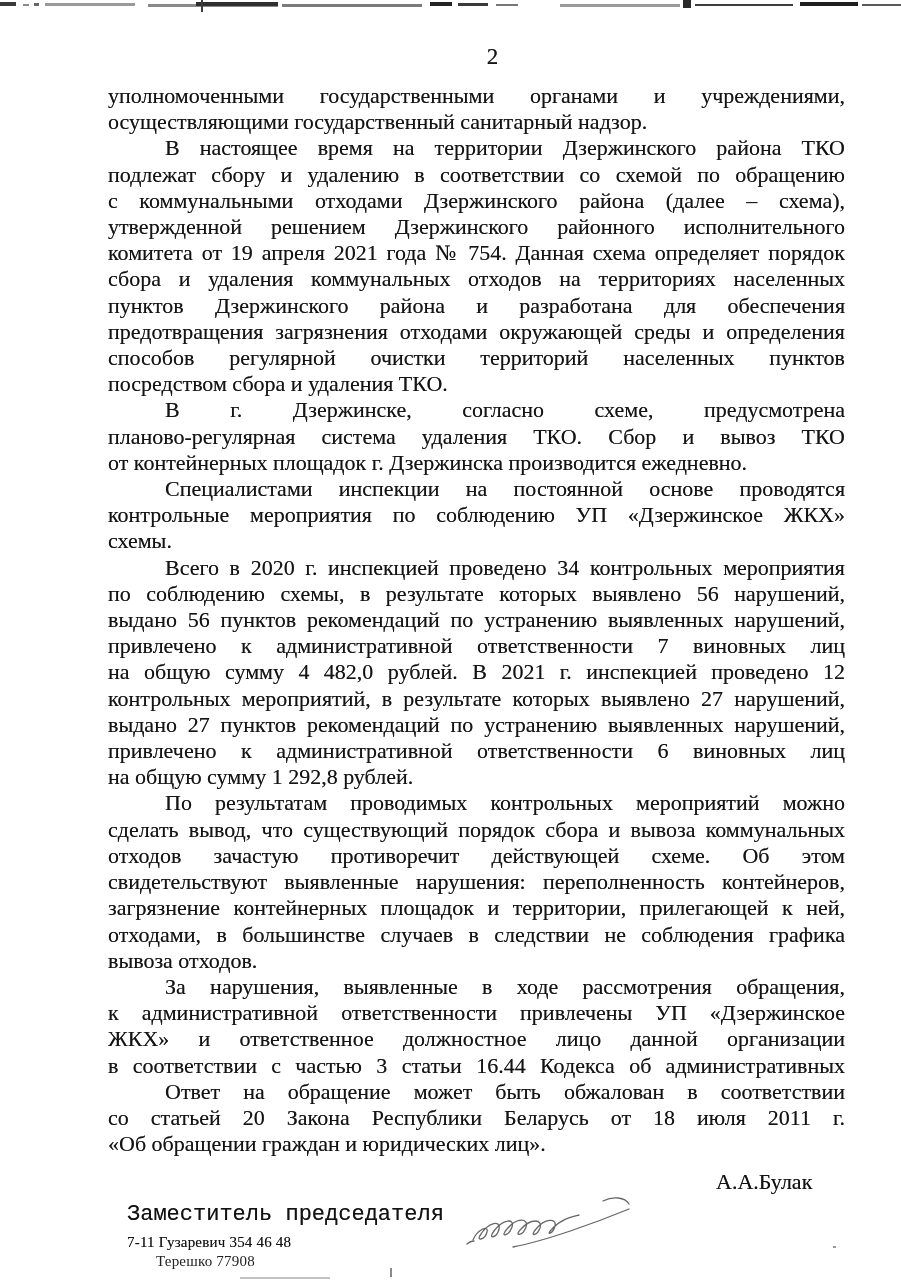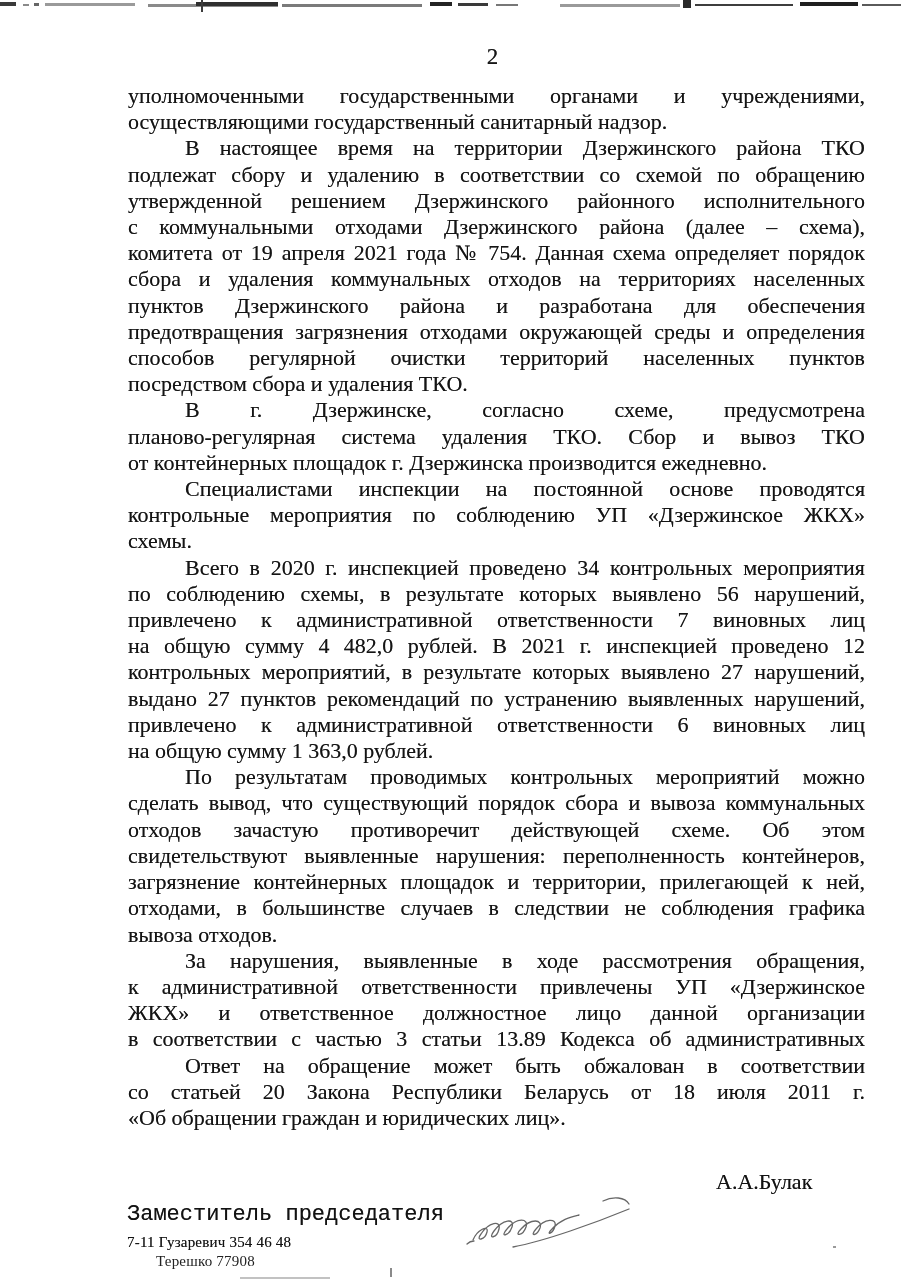--- a/index.html
+++ b/index.html
@@ -19,21 +19,21 @@
     position: absolute;
     left: 124px; top: 44px; width: 737px;
     text-align: center;
     font-size: 23px;
     color: #161616;
     text-shadow: 0 0 0.4px rgba(0,0,0,.55);
   }
   
   .doc-body {
     position: absolute;
-    left: 128px; top: 83px; width: 737px;
+    left: 108px; top: 83px; width: 737px;
     font-size: 22px;
     line-height: 26.2px;
     color: #141414;
     text-shadow: 0 0 0.45px rgba(0,0,0,.55);
   }
   .tline { width: 737px; white-space: normal; }
   .jline { text-align: justify; text-align-last: justify; }
   .lline { text-align: left; text-align-last: left; }
   .ind   { text-indent: 57px; }
   
@@ -83,53 +83,54 @@
   <div class="art" style="left:800px;top:2px;width:58px;height:4px;background:#1f1f1f;"></div>
   <div class="art" style="left:862px;top:4px;width:39px;height:2px;background:#5a5a5a;"></div>
 
   <div class="page-number">2</div>
 
   <div class="doc-body">
       <div class="tline jline">уполномоченными государственными органами и учреждениями,</div>
       <div class="tline lline">осуществляющими государственный санитарный надзор.</div>
       <div class="tline jline ind">В настоящее время на территории Дзержинского района ТКО</div>
       <div class="tline jline">подлежат сбору и удалению в соответствии со схемой по обращению</div>
+      <div class="tline jline">с коммунальными отходами Дзержинского района (далее – схема),</div>
       <div class="tline jline">утвержденной решением Дзержинского районного исполнительного</div>
-      <div class="tline jline">с коммунальными отходами Дзержинского района (далее – схема),</div>
       <div class="tline jline">комитета от 19 апреля 2021 года № 754. Данная схема определяет порядок</div>
       <div class="tline jline">сбора и удаления коммунальных отходов на территориях населенных</div>
       <div class="tline jline">пунктов Дзержинского района и разработана для обеспечения</div>
       <div class="tline jline">предотвращения загрязнения отходами окружающей среды и определения</div>
       <div class="tline jline">способов регулярной очистки территорий населенных пунктов</div>
       <div class="tline lline">посредством сбора и удаления ТКО.</div>
       <div class="tline jline ind">В г. Дзержинске, согласно схеме, предусмотрена</div>
       <div class="tline jline">планово-регулярная система удаления ТКО. Сбор и вывоз ТКО</div>
       <div class="tline lline">от контейнерных площадок г. Дзержинска производится ежедневно.</div>
       <div class="tline jline ind">Специалистами инспекции на постоянной основе проводятся</div>
       <div class="tline jline">контрольные мероприятия по соблюдению УП «Дзержинское ЖКХ»</div>
       <div class="tline lline">схемы.</div>
       <div class="tline jline ind">Всего в 2020 г. инспекцией проведено 34 контрольных мероприятия</div>
       <div class="tline jline">по соблюдению схемы, в результате которых выявлено 56 нарушений,</div>
+      <div class="tline jline">выдано 56 пунктов рекомендаций по устранению выявленных нарушений,</div>
       <div class="tline jline">привлечено к административной ответственности 7 виновных лиц</div>
       <div class="tline jline">на общую сумму 4 482,0 рублей. В 2021 г. инспекцией проведено 12</div>
       <div class="tline jline">контрольных мероприятий, в результате которых выявлено 27 нарушений,</div>
       <div class="tline jline">выдано 27 пунктов рекомендаций по устранению выявленных нарушений,</div>
       <div class="tline jline">привлечено к административной ответственности 6 виновных лиц</div>
-      <div class="tline lline">на общую сумму 1 363,0 рублей.</div>
+      <div class="tline lline">на общую сумму 1 292,8 рублей.</div>
       <div class="tline jline ind">По результатам проводимых контрольных мероприятий можно</div>
       <div class="tline jline">сделать вывод, что существующий порядок сбора и вывоза коммунальных</div>
       <div class="tline jline">отходов зачастую противоречит действующей схеме. Об этом</div>
       <div class="tline jline">свидетельствуют выявленные нарушения: переполненность контейнеров,</div>
       <div class="tline jline">загрязнение контейнерных площадок и территории, прилегающей к ней,</div>
       <div class="tline jline">отходами, в большинстве случаев в следствии не соблюдения графика</div>
       <div class="tline lline">вывоза отходов.</div>
       <div class="tline jline ind">За нарушения, выявленные в ходе рассмотрения обращения,</div>
       <div class="tline jline">к административной ответственности привлечены УП «Дзержинское</div>
       <div class="tline jline">ЖКХ» и ответственное должностное лицо данной организации</div>
-      <div class="tline jline">в соответствии с частью 3 статьи 13.89 Кодекса об административных</div>
+      <div class="tline jline">в соответствии с частью 3 статьи 16.44 Кодекса об административных</div>
       <div class="tline jline ind">Ответ на обращение может быть обжалован в соответствии</div>
       <div class="tline jline">со статьей 20 Закона Республики Беларусь от 18 июля 2011 г.</div>
       <div class="tline lline">«Об обращении граждан и юридических лиц».</div>
     </div>
 
   <div class="sig-title">Заместитель председателя</div>
 
   <svg class="signature-svg" viewBox="0 0 215 62" xmlns="http://www.w3.org/2000/svg">
     <g fill="none" stroke="#4d4d4d" stroke-width="1.3" stroke-linecap="round" opacity="0.85">
       <path d="M18,48 C22,38 34,32 32,40 C30,48 20,50 26,42 C34,30 46,28 44,37 C42,46 32,48 39,39 C48,27 60,26 57,35 C54,44 44,46 52,37 C62,25 74,26 71,35 C68,44 58,45 66,37 C76,26 88,27 85,36 C82,44 74,45 81,37 C90,26 102,26 100,34 C98,42 90,44 97,37 C106,27 116,25 124,23"></path>

